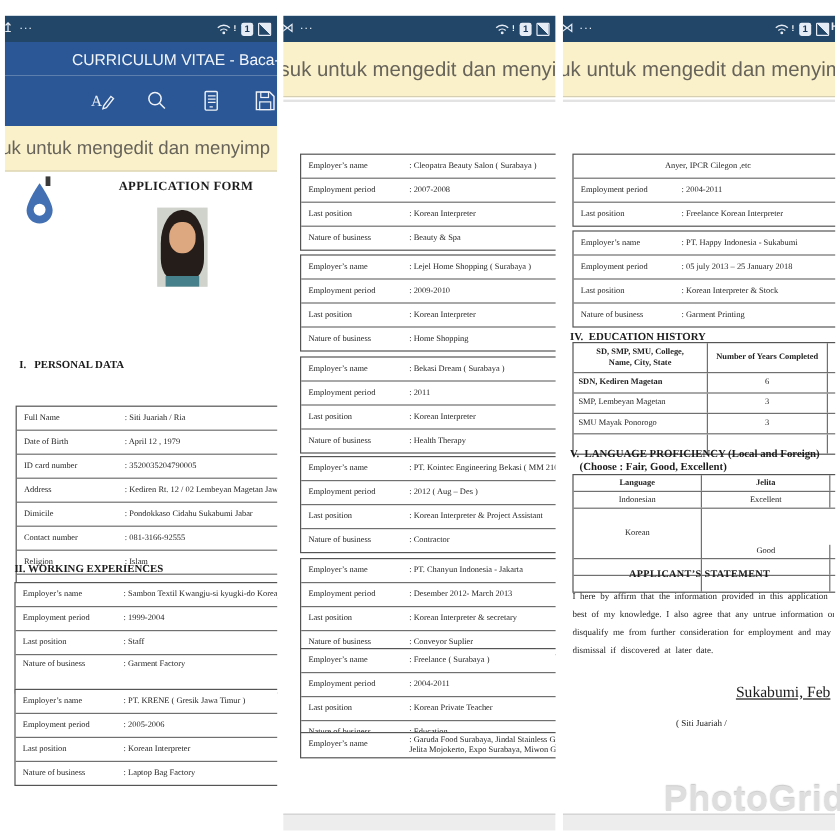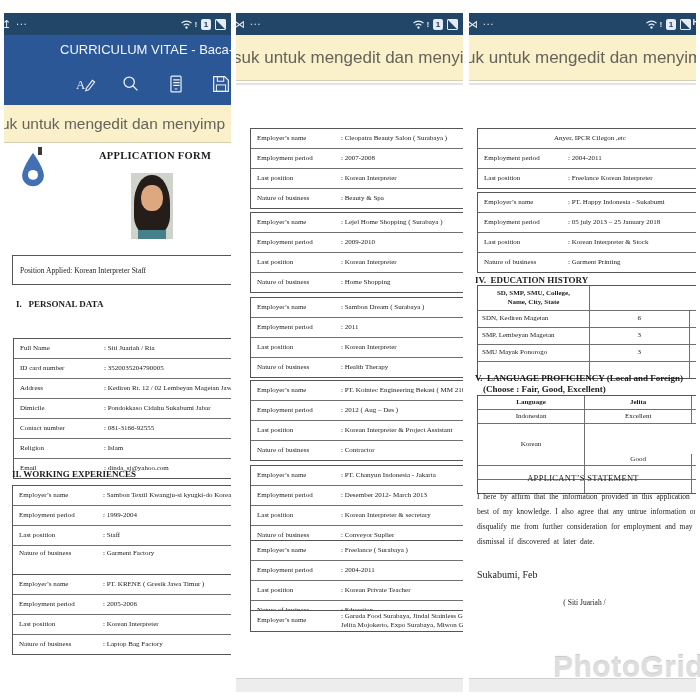--- a/index.html
+++ b/index.html
@@ -77,25 +77,25 @@
   #p2 .kvtable{left:14px;width:224px;}
 
   #p3 .t-cont{top:115px;left:8px;width:224px;}
   #p3 .t-happy{top:179px;left:8px;width:224px;}
   #p3 .h-edu{top:262px;left:6px;text-align:right;}
   #p3 .edu{top:272px;left:8px;width:238px;}
   #p3 .h-lang1{top:360px;left:6px;}
   #p3 .h-lang2{top:371px;left:14px;}
   #p3 .lang{top:382px;left:8px;width:238px;}
   #p3 .sttl{position:absolute;top:460px;left:8px;width:212px;text-align:center;
-            font-weight:normal;font-size:8.5px;letter-spacing:.3px;}
+            font-weight:bold;font-size:8.5px;letter-spacing:.3px;}
   .stline{position:absolute;left:8px;width:218px;font-size:7.5px;white-space:pre;
           overflow:hidden;word-spacing:2px;}
   #p3 .sl0{top:479px;} #p3 .sl1{top:494px;} #p3 .sl2{top:509px;} #p3 .sl3{top:524px;}
-  #p3 .place{position:absolute;top:556px;left:8px;width:215px;font-size:10px;white-space:nowrap;}
+  #p3 .place{position:absolute;top:556px;left:8px;width:215px;text-align:right;font-size:13px;white-space:nowrap;text-decoration:underline;}
   #p3 .sig{position:absolute;top:585px;left:8px;width:215px;text-align:center;font-size:7.5px;white-space:nowrap;}
 
   .pageend{position:absolute;left:0;right:0;top:665px;height:15px;background:#ededed;border-top:1px solid #cfcfcf;}
 
   
   .cursorbar{position:absolute;top:134px;left:34px;width:4px;height:8px;background:#3a3a3a;}
   .drop{position:absolute;top:139px;left:16px;}
 
   
   .photo{position:absolute;top:160px;left:127px;width:42px;height:66px;background:#cfd3cb;overflow:hidden;}
@@ -163,29 +163,30 @@
         </svg>
 
       <div class="formtitle">APPLICATION FORM</div>
 
       <div class="photo">
         <div class="hair"></div>
         <div class="face"></div>
         <div class="collar"></div>
       </div>
 
-      <div class="posbox">
-        <span>Position Applied: Korean Interpreter Staff</span>
-      </div>
 
       <div class="h-sec h1">I.   PERSONAL DATA</div>
       <div class="kvtable t-personal">
           <div class="trow">
             <span class="tl">Full Name</span>
             <span class="tv">: Siti Juariah / Ria</span>
+          </div>
+          <div class="trow">
+            <span class="tl">Date of Birth</span>
+            <span class="tv">: April 12 , 1979</span>
           </div>
           <div class="trow">
             <span class="tl">ID card number</span>
             <span class="tv">: 3520035204790005</span>
           </div>
           <div class="trow">
             <span class="tl">Address</span>
             <span class="tv">: Kediren Rt. 12 / 02 Lembeyan Magetan Jaw</span>
           </div>
           <div class="trow">
@@ -301,21 +302,21 @@
             <span class="tv">: Korean Interpreter</span>
           </div>
           <div class="trow">
             <span class="tl">Nature of business</span>
             <span class="tv">: Home Shopping</span>
           </div>
         </div>
       <div class="kvtable jt2">
           <div class="trow">
             <span class="tl">Employer’s name</span>
-            <span class="tv">: Sambon Dream ( Surabaya )</span>
+            <span class="tv">: Bekasi Dream ( Surabaya )</span>
           </div>
           <div class="trow">
             <span class="tl">Employment period</span>
             <span class="tv">: 2011</span>
           </div>
           <div class="trow">
             <span class="tl">Last position</span>
             <span class="tv">: Korean Interpreter</span>
           </div>
           <div class="trow">
@@ -440,24 +441,25 @@
             <span class="tl">Nature of business</span>
             <span class="tv">: Garment Printing</span>
           </div>
         </div>
 
       <div class="h-sec h-edu">IV.  EDUCATION HISTORY</div>
       <div class="gtable edu">
           <div class="grow ghead">
             <span class="gcell" style="width: 47%;">SD, SMP, SMU, College,
 Name, City, State</span>
+            <span class="gcell" style="width: 42%;">Number of Years Completed</span>
             <span class="gcell" style="width: 11%;"></span>
           </div>
           <div class="grow">
-            <span class="gcell" style="width: 47%; justify-content: flex-start; text-align: left; padding-left: 4px;">SDN, Kediren Magetan</span>
+            <span class="gcell" style="width: 47%; justify-content: flex-start; text-align: left; padding-left: 4px; font-weight: bold;">SDN, Kediren Magetan</span>
             <span class="gcell" style="width: 42%;">6</span>
             <span class="gcell" style="width: 11%;"></span>
           </div>
           <div class="grow">
             <span class="gcell" style="width: 47%; justify-content: flex-start; text-align: left; padding-left: 4px;">SMP, Lembeyan Magetan</span>
             <span class="gcell" style="width: 42%;">3</span>
             <span class="gcell" style="width: 11%;"></span>
           </div>
           <div class="grow">
             <span class="gcell" style="width: 47%; justify-content: flex-start; text-align: center; padding-left: 4px;">SMU Mayak Ponorogo</span>

